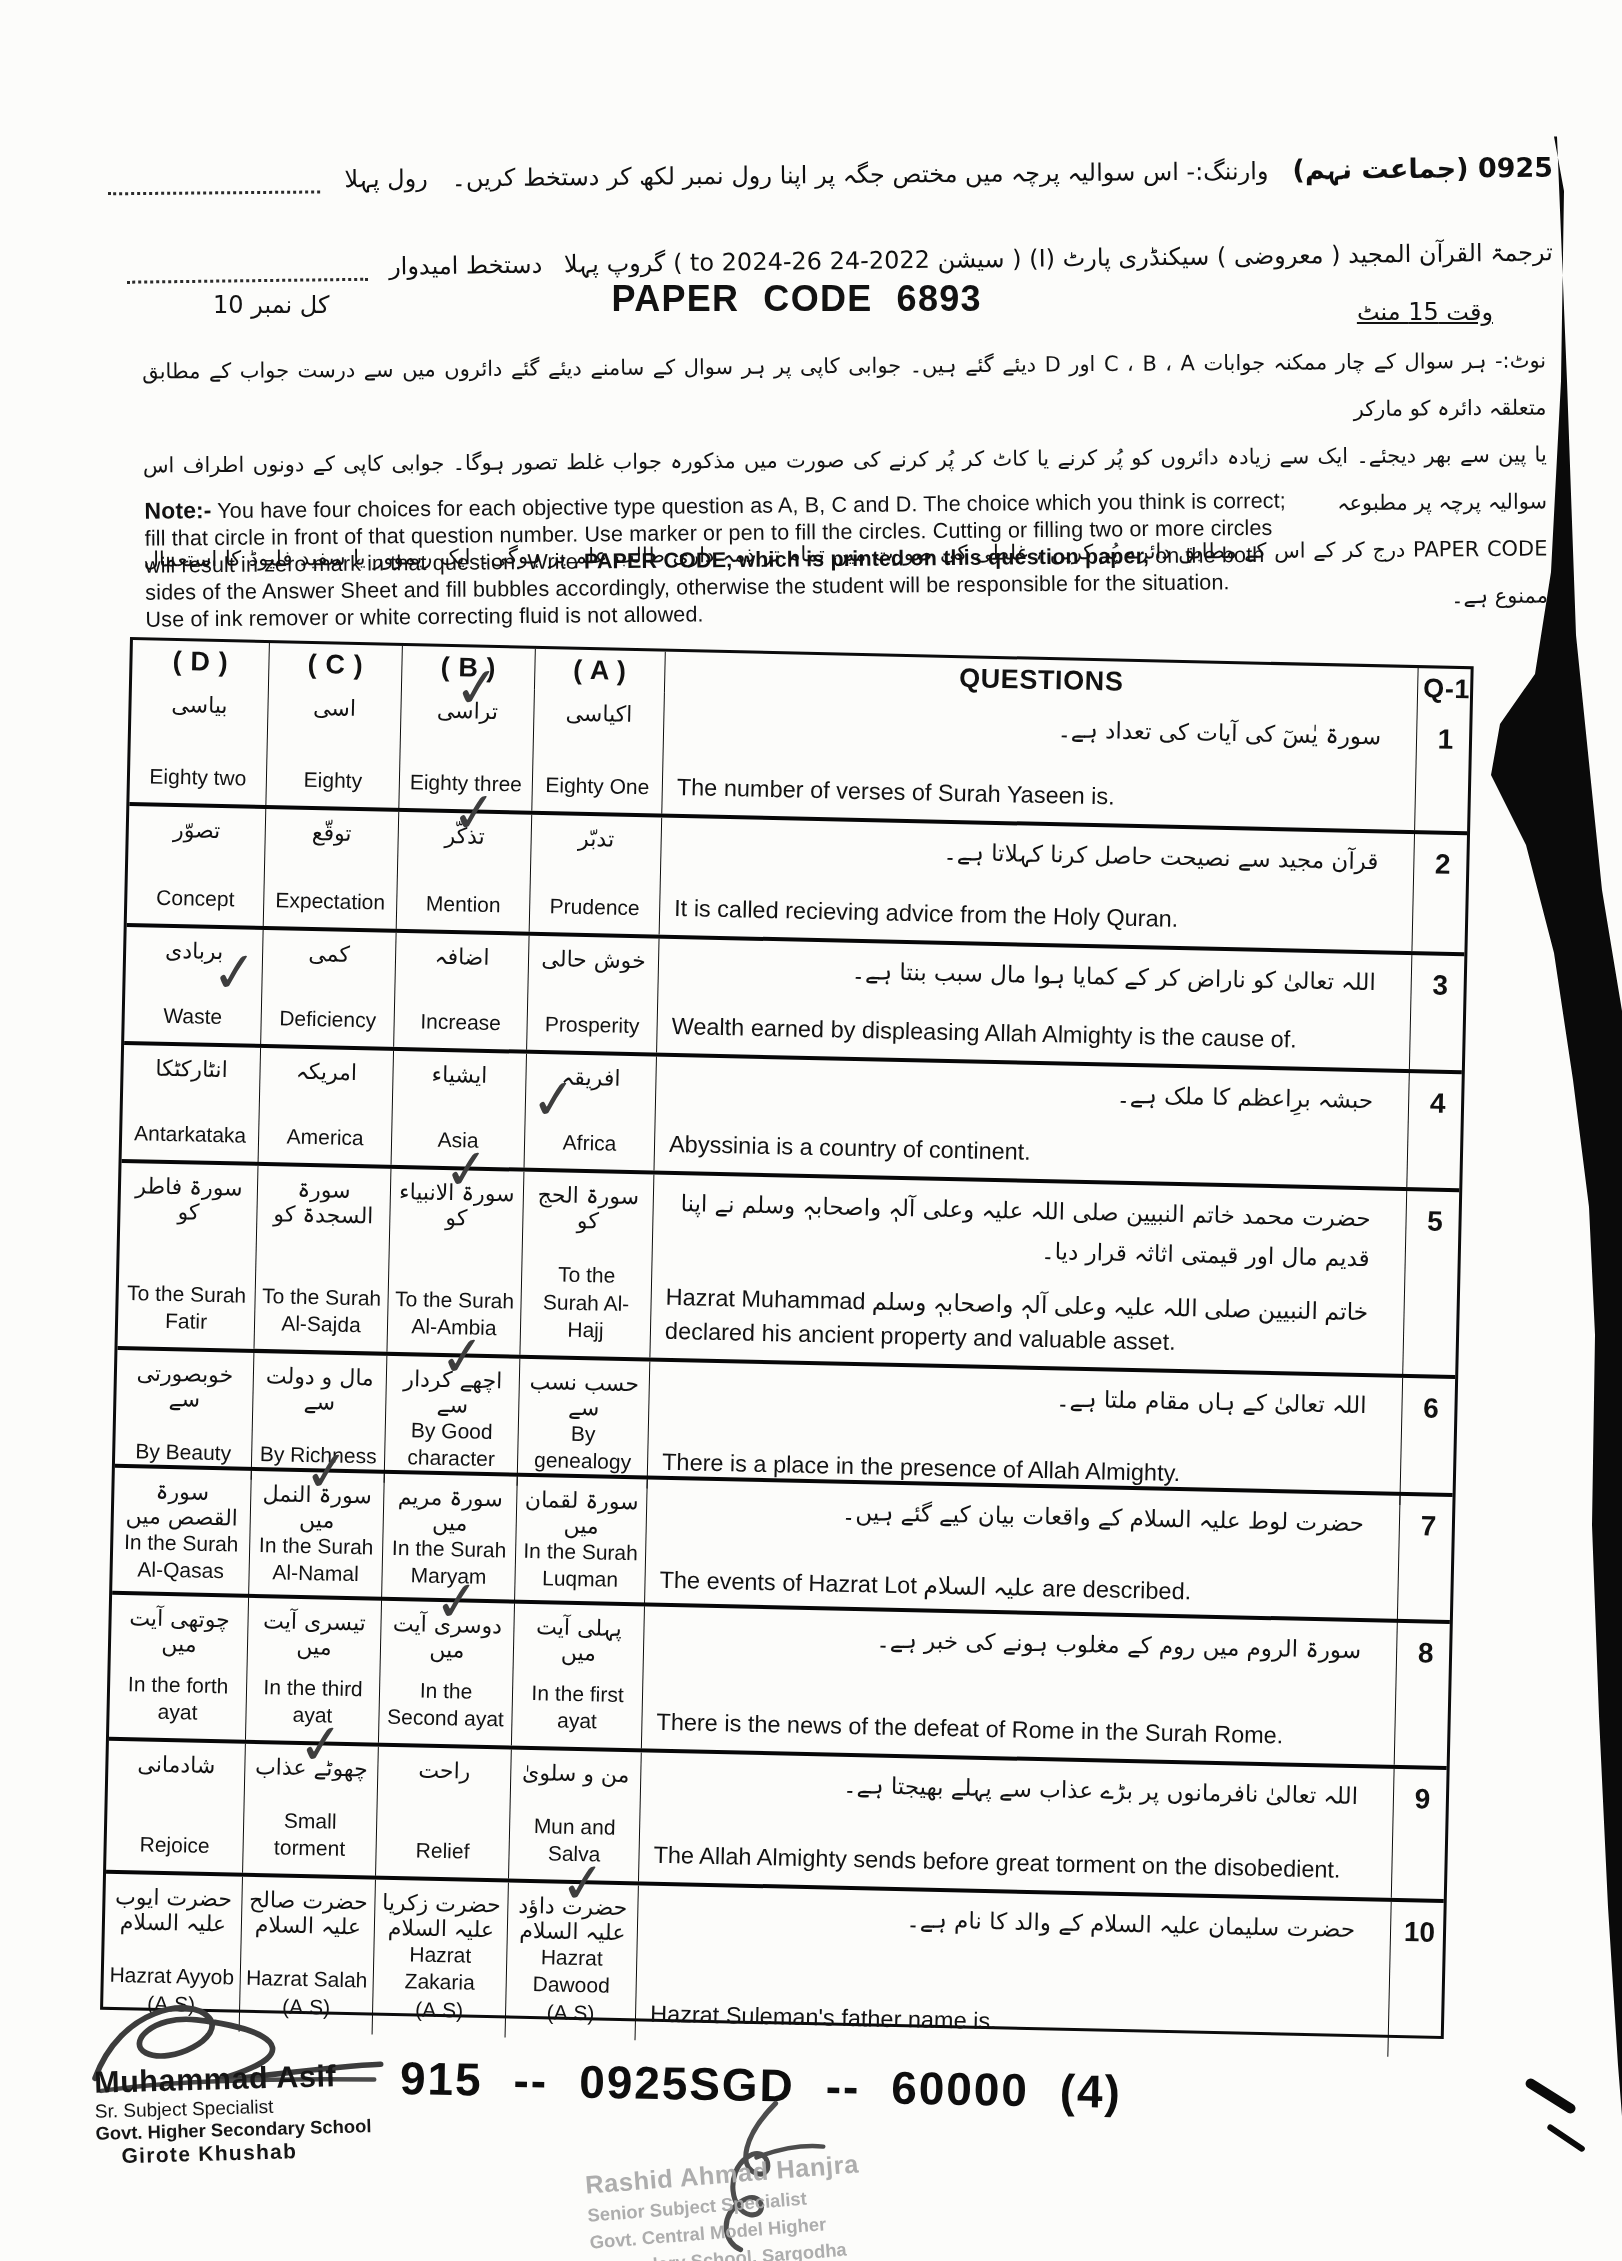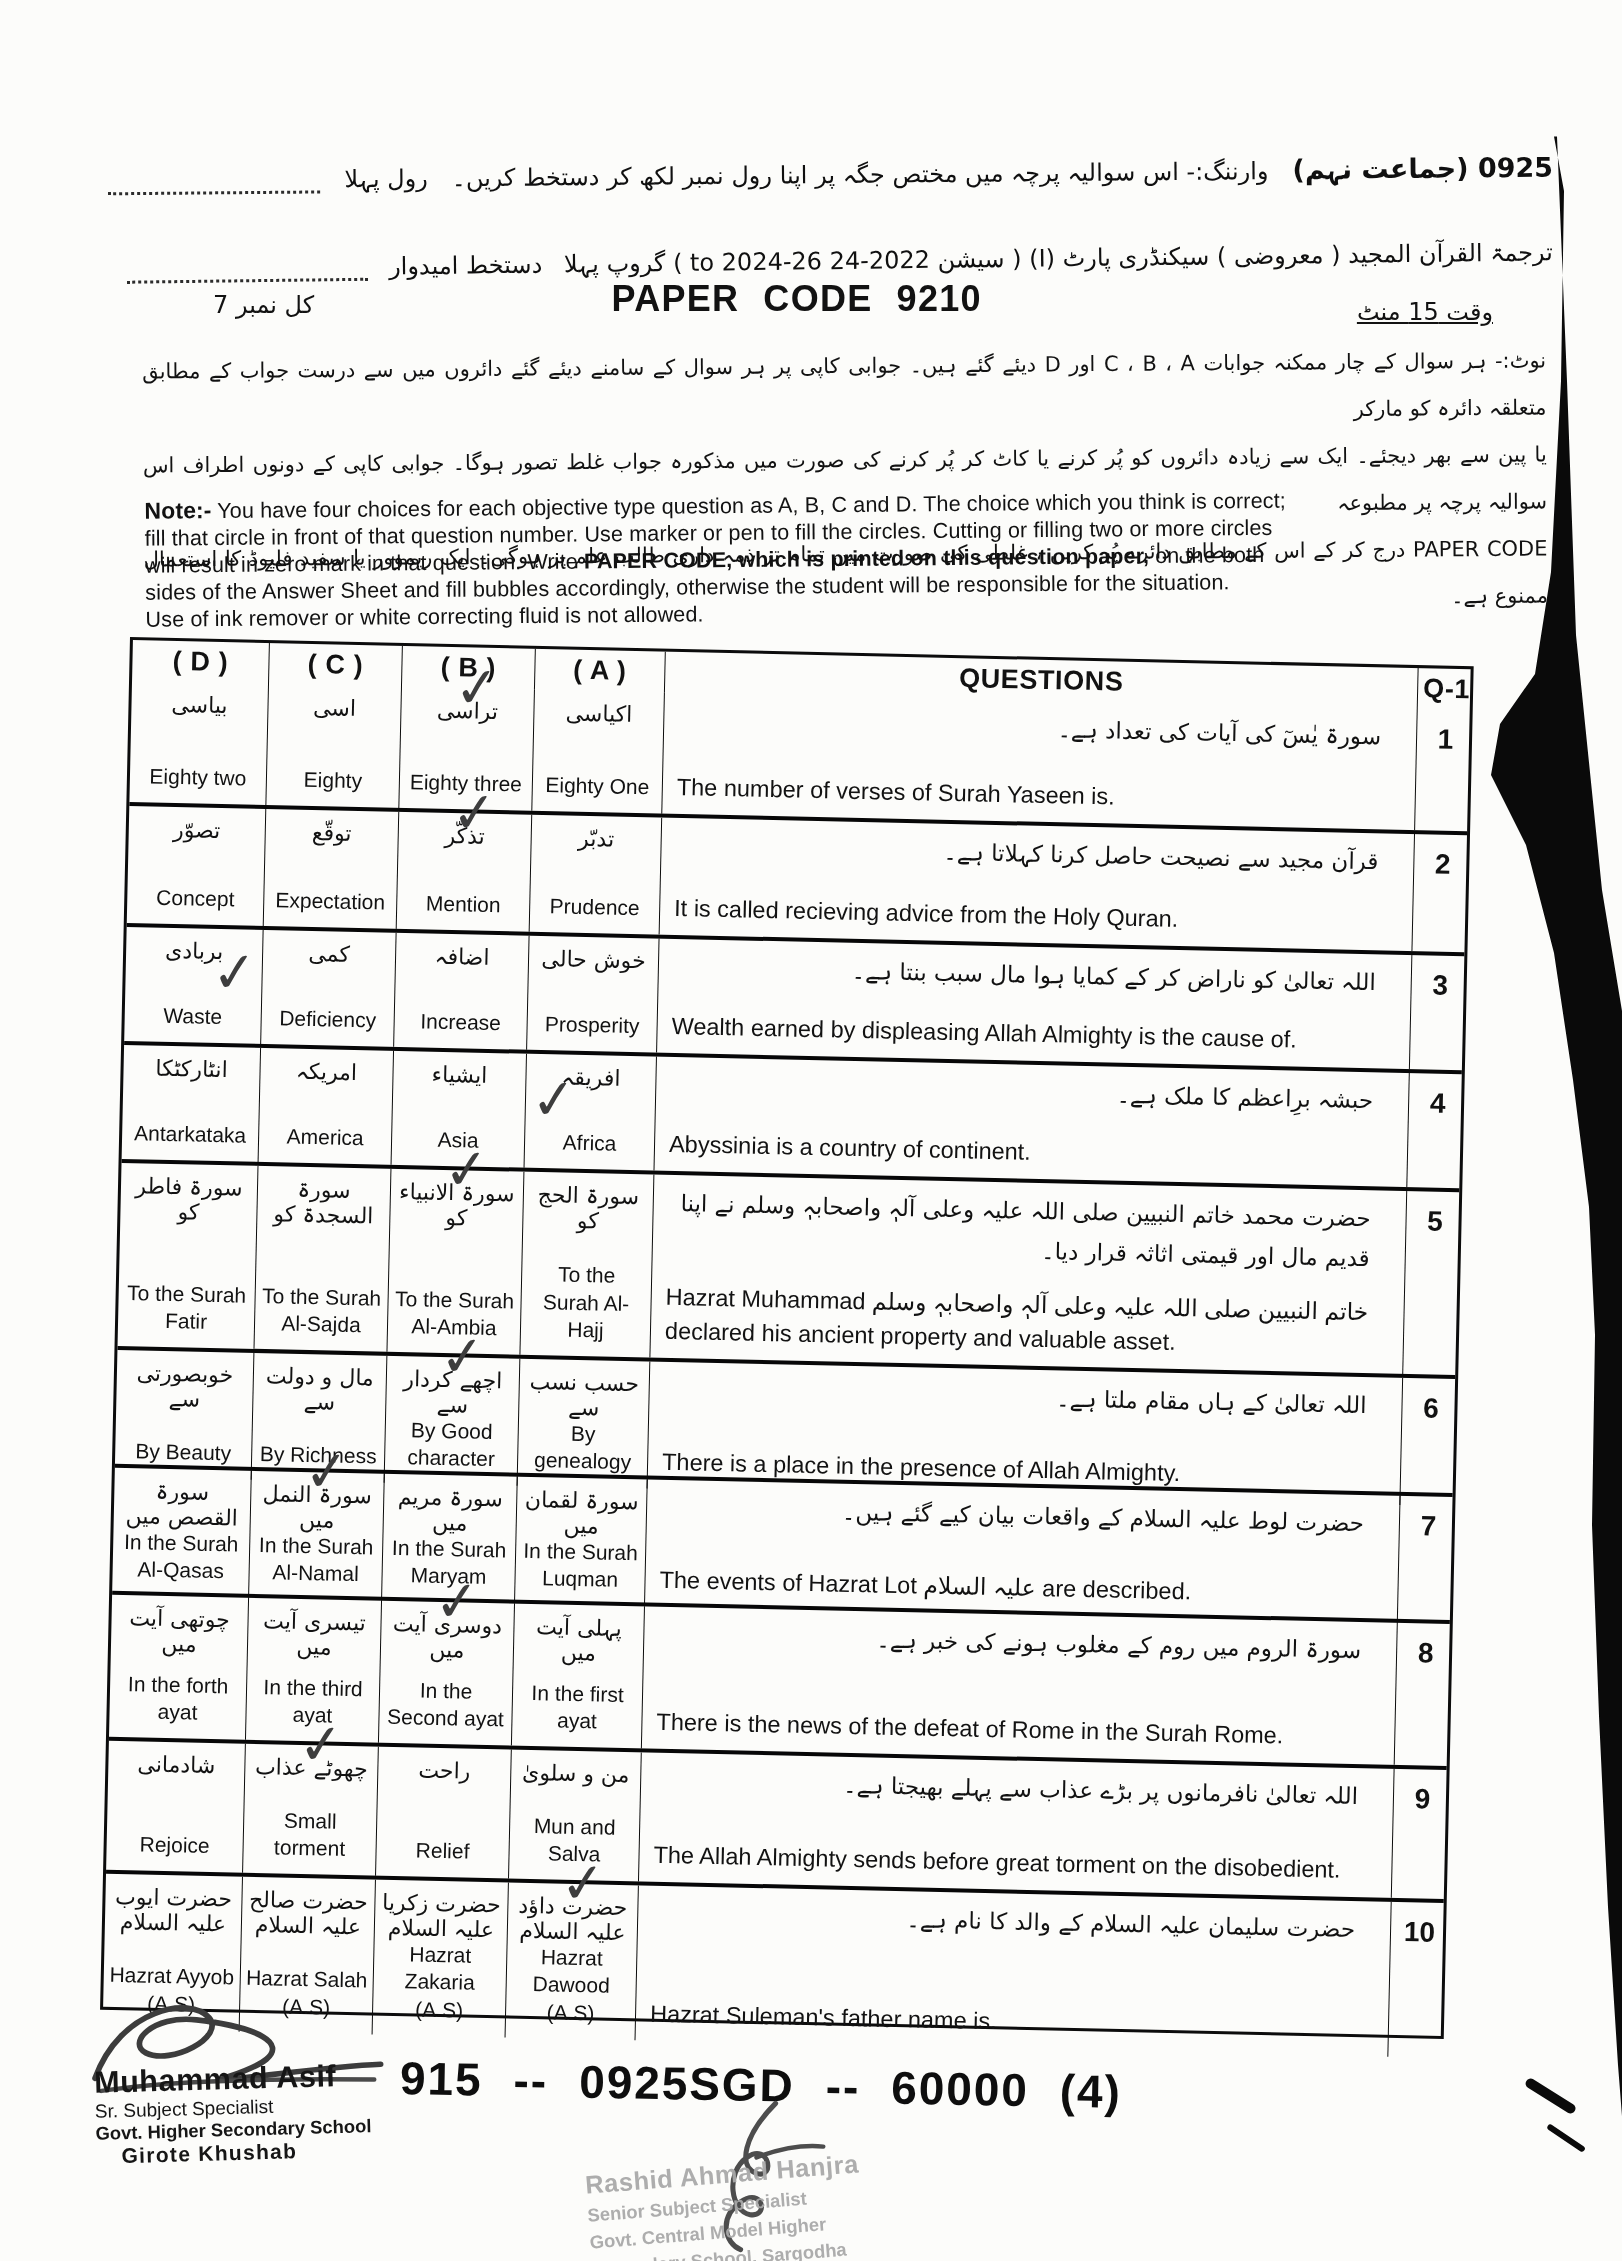--- a/index.html
+++ b/index.html
@@ -105,22 +105,22 @@
     <span class="dotline"></span>
   </div>
 
   <div class="hline hline2">
     <span class="ur h-ur">ترجمۃ القرآن المجید ( معروضی ) سیکنڈری پارٹ (I) ( سیشن 2022-24 to 2024-26 ) گروپ پہلا</span>
     <span class="ur h-ur">دستخط امیدوار</span>
     <span class="dotline"></span>
   </div>
 
   <div class="hline3">
-    <span class="ur marks-lbl">کل نمبر 7</span>
-    <span class="paper-code">PAPER CODE  9210</span>
+    <span class="ur marks-lbl">کل نمبر 10</span>
+    <span class="paper-code">PAPER CODE  6893</span>
     <span class="ur time-lbl">وقت 15 منٹ</span>
   </div>
 
   <div class="note-ur">
     <div class="ur">نوٹ:- ہر سوال کے چار ممکنہ جوابات C ، B ، A اور D دیئے گئے ہیں۔ جوابی کاپی پر ہر سوال کے سامنے دیئے گئے دائروں میں سے درست جواب کے مطابق متعلقہ دائرہ کو مارکر</div>
     <div class="ur">یا پین سے بھر دیجئے۔ ایک سے زیادہ دائروں کو پُر کرنے یا کاٹ کر پُر کرنے کی صورت میں مذکورہ جواب غلط تصور ہوگا۔ جوابی کاپی کے دونوں اطراف اس سوالیہ پرچہ پر مطبوعہ</div>
     <div class="ur">PAPER CODE درج کر کے اس کے مطابق دائرے پُر کریں ، غلطی کی صورت میں تمام تر ذمہ داری طالب علم پر ہوگی۔ ایک ریموور یا سفید فلیوڈ کا استعمال ممنوع ہے۔</div>
   </div>
 
   <div class="note-en">

